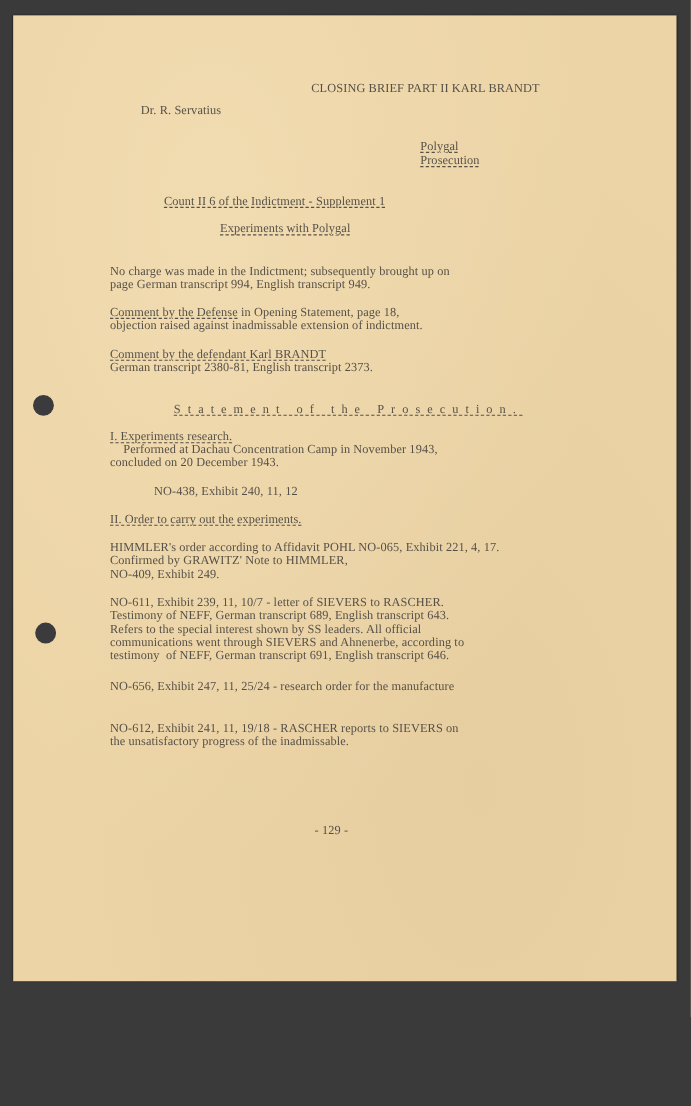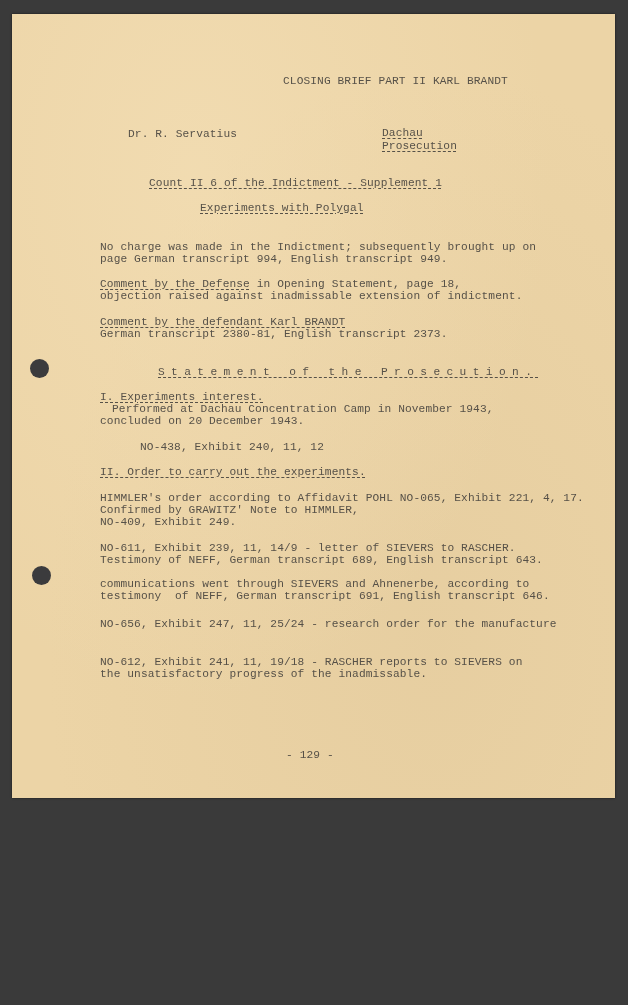--- a/index.html
+++ b/index.html
@@ -12,26 +12,27 @@
     background: #3a3a3a;
     position: relative;
     overflow: hidden;
     font-family: "Liberation Mono", "DejaVu Sans Mono", monospace;
   }
   .page {
     position: absolute;
     left: 12px;
     top: 14px;
     width: 603px;
-    height: 784px;
+    height: 878px;
     background: #ecd4a6;
     background-image:
       radial-gradient(ellipse at 30% 20%, rgba(245,225,185,0.55), rgba(0,0,0,0) 60%),
       radial-gradient(ellipse at 70% 80%, rgba(220,195,150,0.35), rgba(0,0,0,0) 65%);
     box-shadow: 0 0 2px rgba(0,0,0,0.6);
+    font-family: Liberation Serif, serif;
   }
   .punch {
     position: absolute;
     width: 19px;
     height: 19px;
     border-radius: 50%;
     background: #3b3b3d;
   }
   .txt {
     position: absolute;
@@ -54,52 +55,53 @@
 </head>
 <body>
 
 <div class="page">
 
   <div class="punch" style="left:18px; top:345px;"></div>
   <div class="punch" style="left:20px; top:552px;"></div>
 
   <div class="txt" style="left:271px; top:61px;">CLOSING BRIEF PART II KARL BRANDT</div>
 
-  <div class="txt" style="left:88px; top:114px;padding-left:28px;">Dr. R. Servatius</div>
+  <div class="txt" style="left:88px; top:81px;padding-left:28px;">Dr. R. Servatius</div>
 
-  <div class="txt u" style="left:370px; top:113px;">Dachau</div>
+  <div class="txt u" style="left:370px; top:113px;">Polygal</div>
   <div class="txt u" style="left:370px; top:126px;">Prosecution</div>
 
   <div class="txt u" style="left:137px; top:163px;">Count II 6 of the Indictment - Supplement 1</div>
   <div class="txt u" style="left:188px; top:188px;">Experiments with Polygal</div>
 
   <div class="txt" style="left:88px; top:227px;">No charge was made in the Indictment; subsequently brought up on</div>
   <div class="txt" style="left:88px; top:239px;">page German transcript 994, English transcript 949.</div>
 
   <div class="txt" style="left:88px; top:264px;"><span class="u">Comment by the Defense</span><span> in Opening Statement, page 18,</span></div>
   <div class="txt" style="left:88px; top:276px;">objection raised against inadmissable extension of indictment.</div>
 
   <div class="txt u" style="left:88px; top:302px;">Comment by the defendant Karl BRANDT</div>
   <div class="txt" style="left:88px; top:314px;">German transcript 2380-81, English transcript 2373.</div>
 
   <div class="txt u spaced" style="left:146px; top:352px;">Statement of the Prosecution.</div>
 
-  <div class="txt u" style="left:88px; top:377px;">I. Experiments interest.</div>
+  <div class="txt u" style="left:88px; top:377px;">I. Experiments research.</div>
   <div class="txt" style="left:88px; top:389px;padding-left:12px;">Performed at Dachau Concentration Camp in November 1943,</div>
   <div class="txt" style="left:88px; top:401px;">concluded on 20 December 1943.</div>
   <div class="txt" style="left:88px; top:427px;padding-left:40px;">NO-438, Exhibit 240, 11, 12</div>
 
   <div class="txt u" style="left:88px; top:452px;">II. Order to carry out the experiments.</div>
 
   <div class="txt" style="left:88px; top:478px;">HIMMLER's order according to Affidavit POHL NO-065, Exhibit 221, 4, 17.</div>
   <div class="txt" style="left:88px; top:490px;">Confirmed by GRAWITZ' Note to HIMMLER,</div>
   <div class="txt" style="left:88px; top:502px;">NO-409, Exhibit 249.</div>
 
-  <div class="txt" style="left:88px; top:528px;">NO-611, Exhibit 239, 11, 14/9 - letter of SIEVERS to RASCHER.</div>
+  <div class="txt" style="left:88px; top:528px;">NO-611, Exhibit 239, 11, 10/7 - letter of SIEVERS to RASCHER.</div>
   <div class="txt" style="left:88px; top:540px;">Testimony of NEFF, German transcript 689, English transcript 643.</div>
+  <div class="txt" style="left:88px; top:552px;">Refers to the special interest shown by SS leaders. All official</div>
   <div class="txt" style="left:88px; top:564px;">communications went through SIEVERS and Ahnenerbe, according to</div>
   <div class="txt" style="left:88px; top:576px;">testimony  of NEFF, German transcript 691, English transcript 646.</div>
 
   <div class="txt" style="left:88px; top:604px;">NO-656, Exhibit 247, 11, 25/24 - research order for the manufacture</div>
 
   <div class="txt" style="left:88px; top:642px;">NO-612, Exhibit 241, 11, 19/18 - RASCHER reports to SIEVERS on</div>
   <div class="txt" style="left:88px; top:654px;">the unsatisfactory progress of the inadmissable.</div>
 
   <div class="txt" style="left:274px; top:735px;">- 129 -</div>
 </div>

